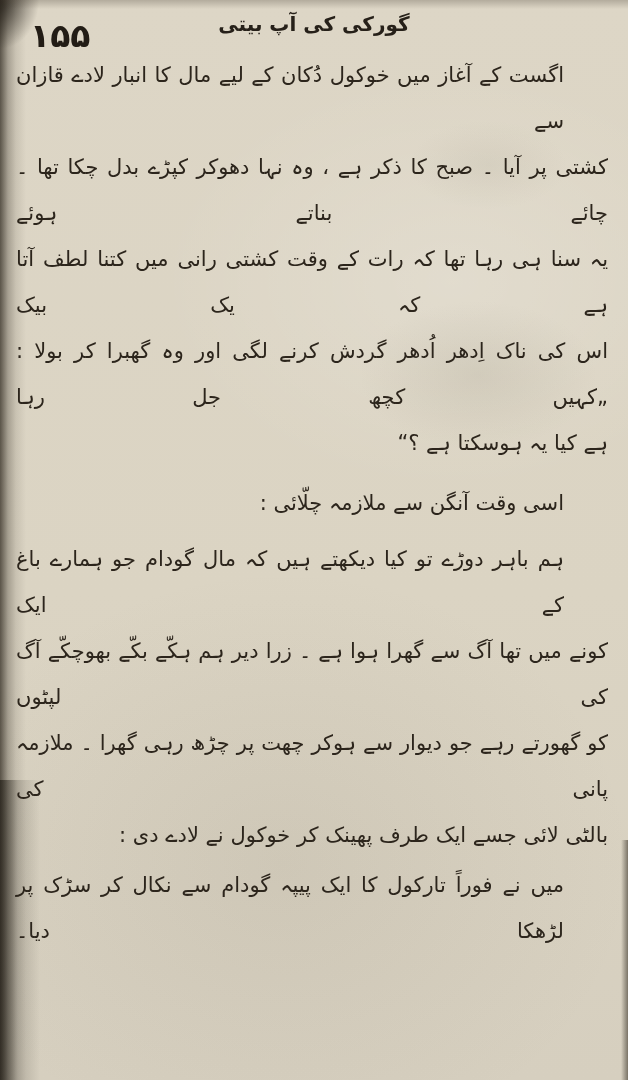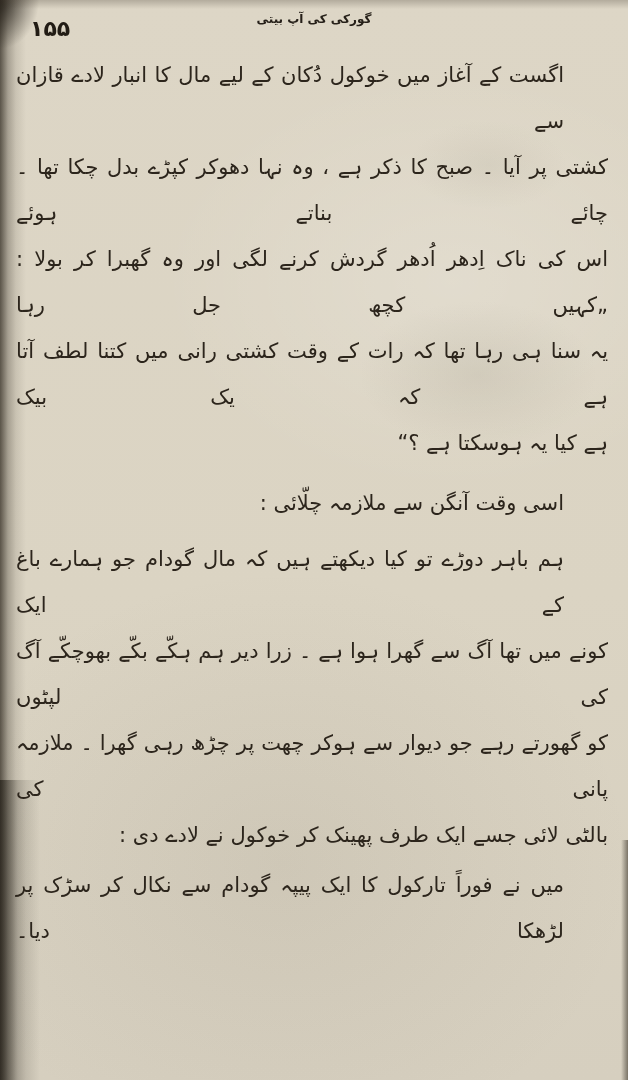--- a/index.html
+++ b/index.html
@@ -48,27 +48,27 @@
     background: radial-gradient(ellipse at center, rgba(150,144,126,0.18), rgba(150,144,126,0) 70%);
   }
   .stain-b {
     position: absolute; right: 60px; top: 120px; width: 160px; height: 90px;
     background: radial-gradient(ellipse at center, rgba(150,144,126,0.12), rgba(150,144,126,0) 70%);
   }
   
   .header-title {
     position: absolute; top: 12px; left: 0; right: 0;
     text-align: center;
-    font-size: 12px;
+    font-size: 20px;
     font-weight: bold;
     color: #262019;
   }
   .page-number {
     position: absolute; top: 16px; left: 30px;
-    font-size: 22px;
+    font-size: 33px;
     font-weight: bold;
     letter-spacing: 1px;
     color: #221c15;
     direction: ltr;
   }
   
   .text-block {
     position: absolute; top: 52px; right: 20px; left: 16px;
     font-size: 21px;
     line-height: 46px;
@@ -95,22 +95,22 @@
   <div class="edge-right-bottom"></div>
   <div class="stain-a"></div>
   <div class="stain-b"></div>
 
   <div class="header-title">گورکی کی آپ بیتی</div>
   <div class="page-number">۱۵۵</div>
 
   <div class="text-block">
     <div class="ln full ind1">اگست کے آغاز میں خوکول دُکان کے لیے مال کا انبار لادے قازان سے</div>
     <div class="ln full">کشتی پر آیا ۔ صبح کا ذکر ہے ، وہ نہا دھوکر کپڑے بدل چکا تھا ۔ چائے بناتے ہوئے</div>
+    <div class="ln full">یہ سنا ہی رہا تھا کہ رات کے وقت کشتی رانی میں کتنا لطف آتا ہے کہ یک بیک</div>
     <div class="ln full">اس کی ناک اِدھر اُدھر گردش کرنے لگی اور وہ گھبرا کر بولا : „کہیں کچھ جل رہا</div>
-    <div class="ln full">یہ سنا ہی رہا تھا کہ رات کے وقت کشتی رانی میں کتنا لطف آتا ہے کہ یک بیک</div>
     <div class="ln short">ہے    کیا یہ ہوسکتا ہے ؟“</div>
     <div class="ln short ind1 gap-lg">اسی وقت آنگن سے ملازمہ چلّائی :</div>
     <div class="ln full ind1 gap-md">ہم باہر دوڑے تو کیا دیکھتے ہیں کہ مال گودام جو ہمارے باغ کے ایک</div>
     <div class="ln full">کونے میں تھا آگ سے گھرا ہوا ہے ۔ زرا دیر ہم ہکّے بکّے بھوچکّے آگ کی لپٹوں</div>
     <div class="ln full">کو گھورتے رہے جو دیوار سے ہوکر چھت پر چڑھ رہی گھرا ۔ ملازمہ پانی کی</div>
     <div class="ln short">بالٹی لائی جسے ایک طرف پھینک کر خوکول نے لادے دی :</div>
     <div class="ln full ind1 gap-sm">میں نے فوراً تارکول کا ایک پیپہ گودام سے نکال کر سڑک پر لڑھکا دیا۔</div>
 
   </div>
 

